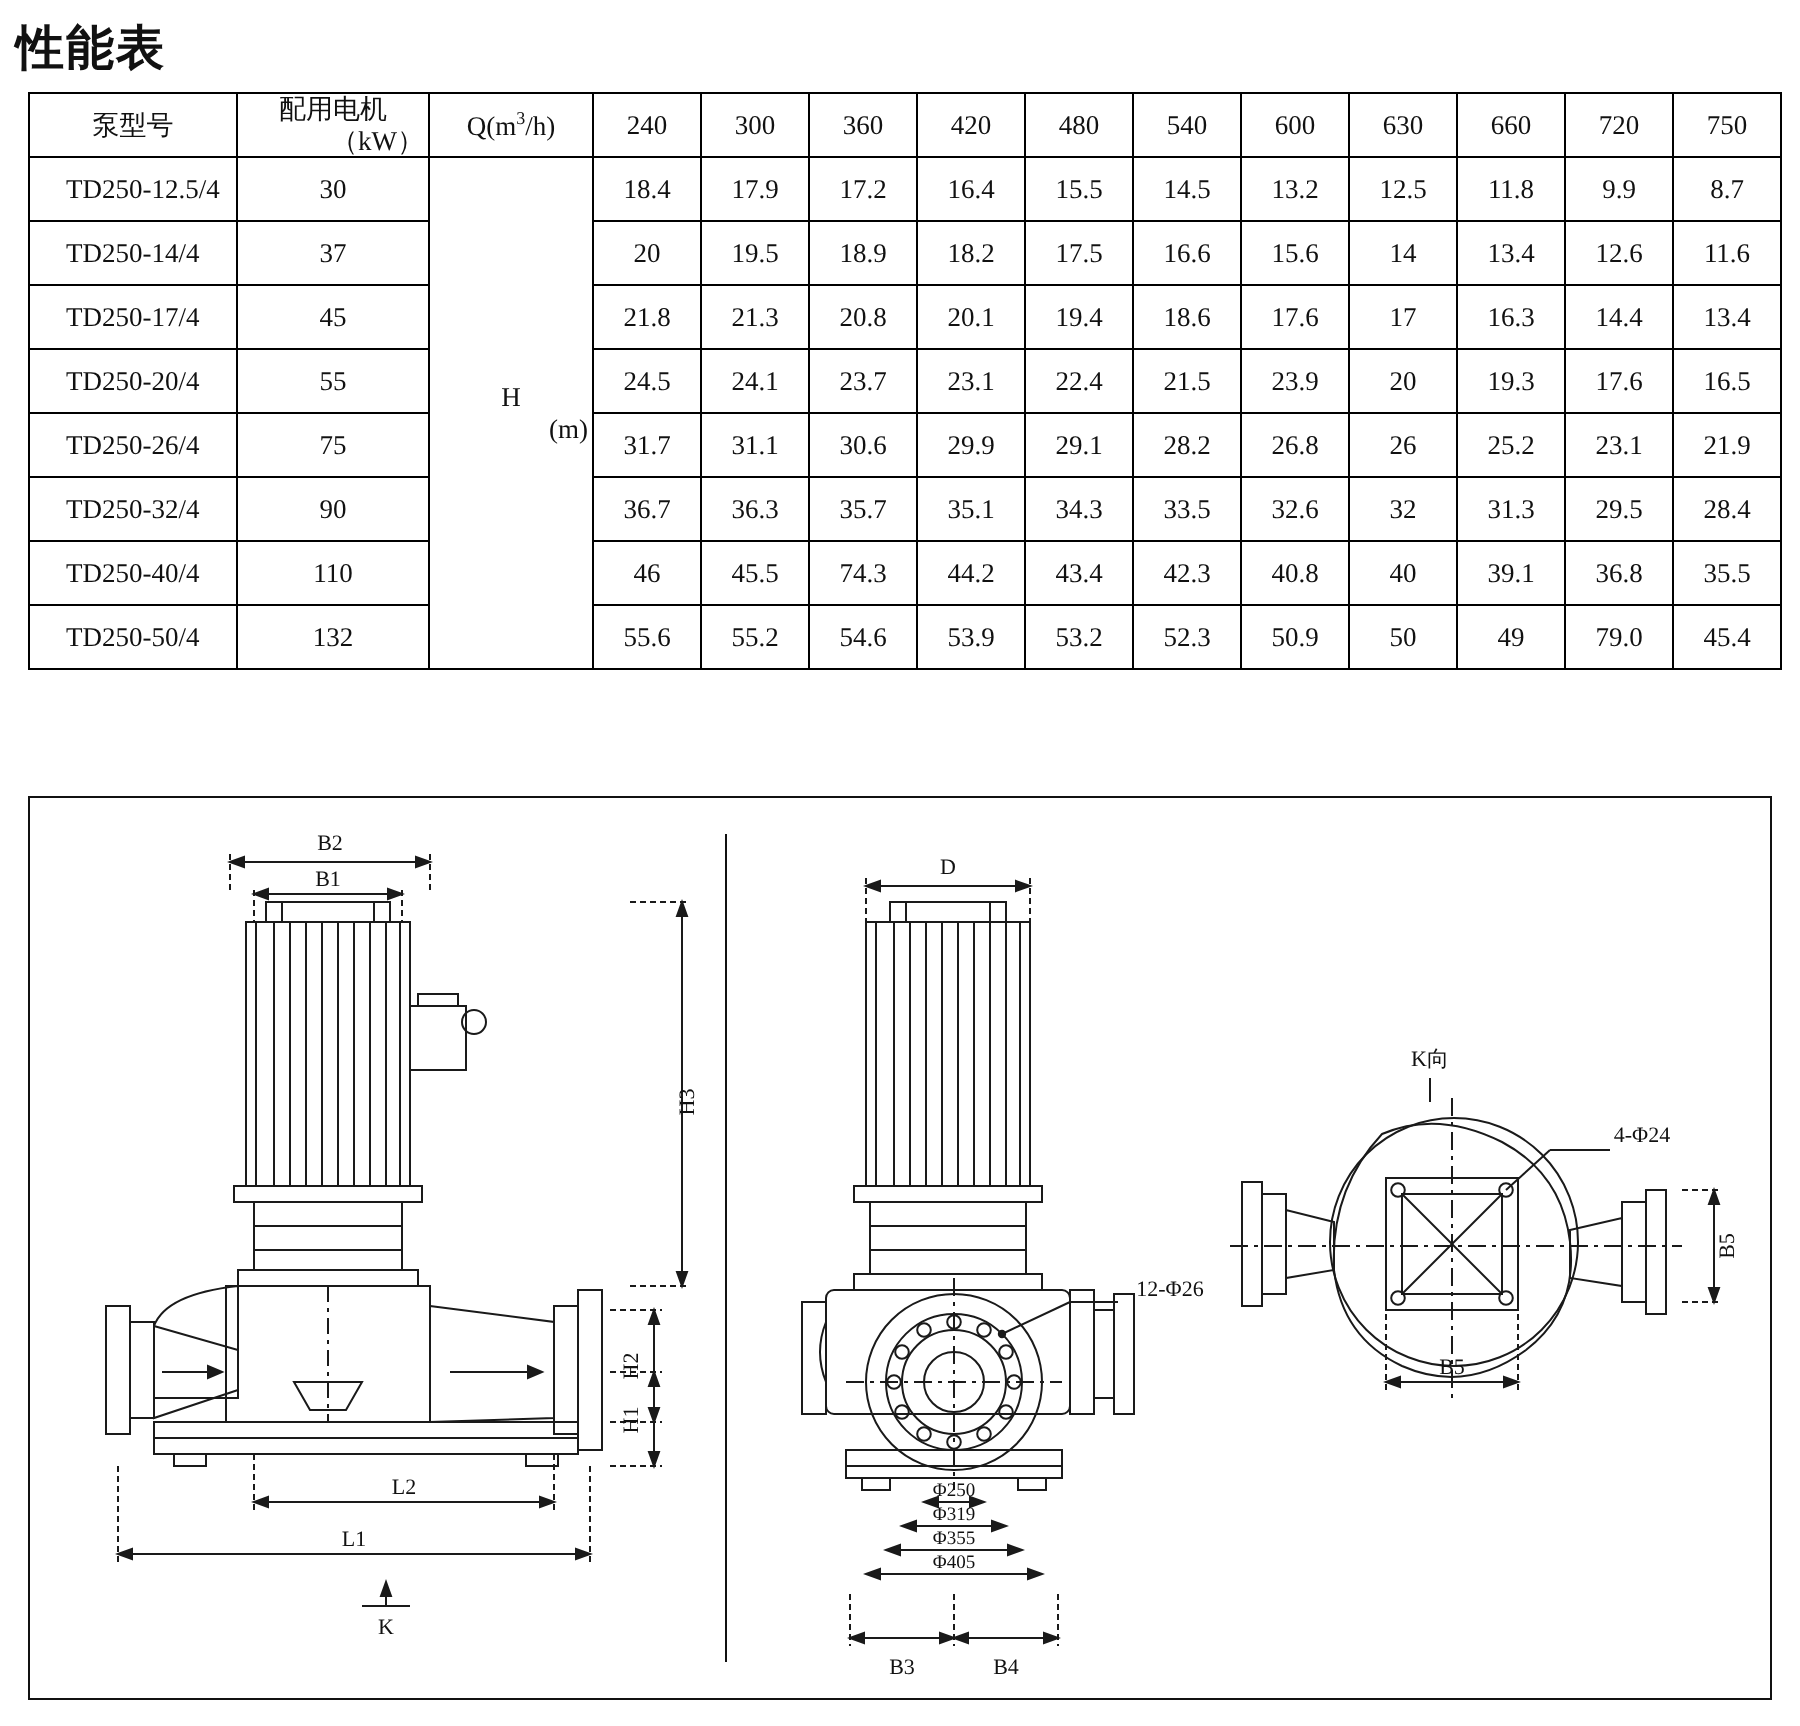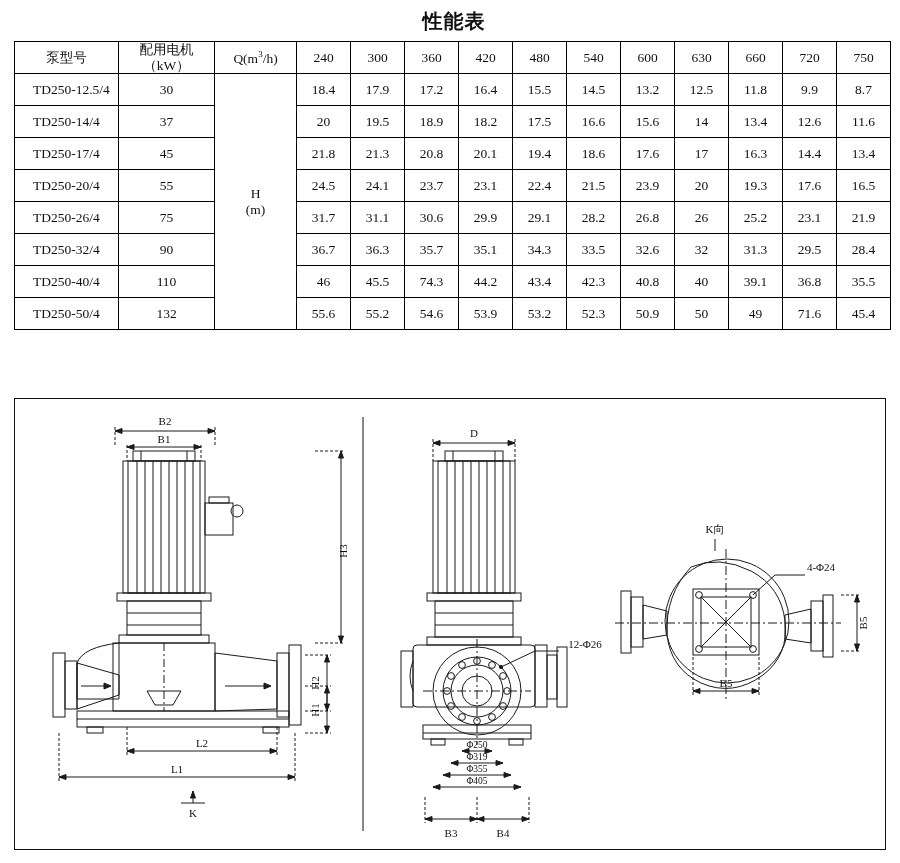--- a/index.html
+++ b/index.html
@@ -9,24 +9,23 @@
     height: 863px;
     background: #ffffff;
     font-family: "Liberation Serif", serif;
     color: #111;
     position: relative;
     overflow: hidden;
   }
   .page-title {
     font-family: "Liberation Sans", sans-serif;
     font-weight: bold;
-    font-size: 20px;
+    font-size: 24px;
     margin: 8px 0 6px 8px;
     letter-spacing: 1px;
-    text-align: center;
   }
 
   
   .table-wrap { padding: 0 14px; }
   table.perf {
     border-collapse: collapse;
     width: 872px;
     table-layout: fixed;
   }
   table.perf td, table.perf th {
@@ -39,21 +38,21 @@
     padding: 0 2px;
     font-family: "Liberation Serif", serif;
   }
   table.perf th.model { width: 104px; margin-left: 28px; }
   table.perf th.motor { width: 96px; }
   table.perf th.qhead { width: 82px; }
   table.perf th.q { width: 54px; }
   table.perf td.model-cell { text-align: left; padding-left: 18px; }
   .hcell { line-height: 1.15; }
   .hcell .h1 { display: block; }
-  .hcell .h2 { display: block; }
+  .hcell .h2 { display: block; text-align: right; }
   .sup { font-size: 9px; vertical-align: super; }
 
   
   .drawing {
     position: absolute;
     left: 14px;
     top: 398px;
     width: 872px;
     height: 452px;
     border: 1px solid #111;
@@ -225,21 +224,21 @@
         <td>132</td>
         <td>55.6</td>
         <td>55.2</td>
         <td>54.6</td>
         <td>53.9</td>
         <td>53.2</td>
         <td>52.3</td>
         <td>50.9</td>
         <td>50</td>
         <td>49</td>
-        <td>71.6</td>
+        <td>79.0</td>
         <td>45.4</td>
       </tr>
     </tbody>
   </table>
 </div>
 
 <div class="drawing">
 <svg width="870" height="450" viewBox="0 0 870 450">
   <g fill="none" stroke="#1a1a1a" stroke-width="1">
 

